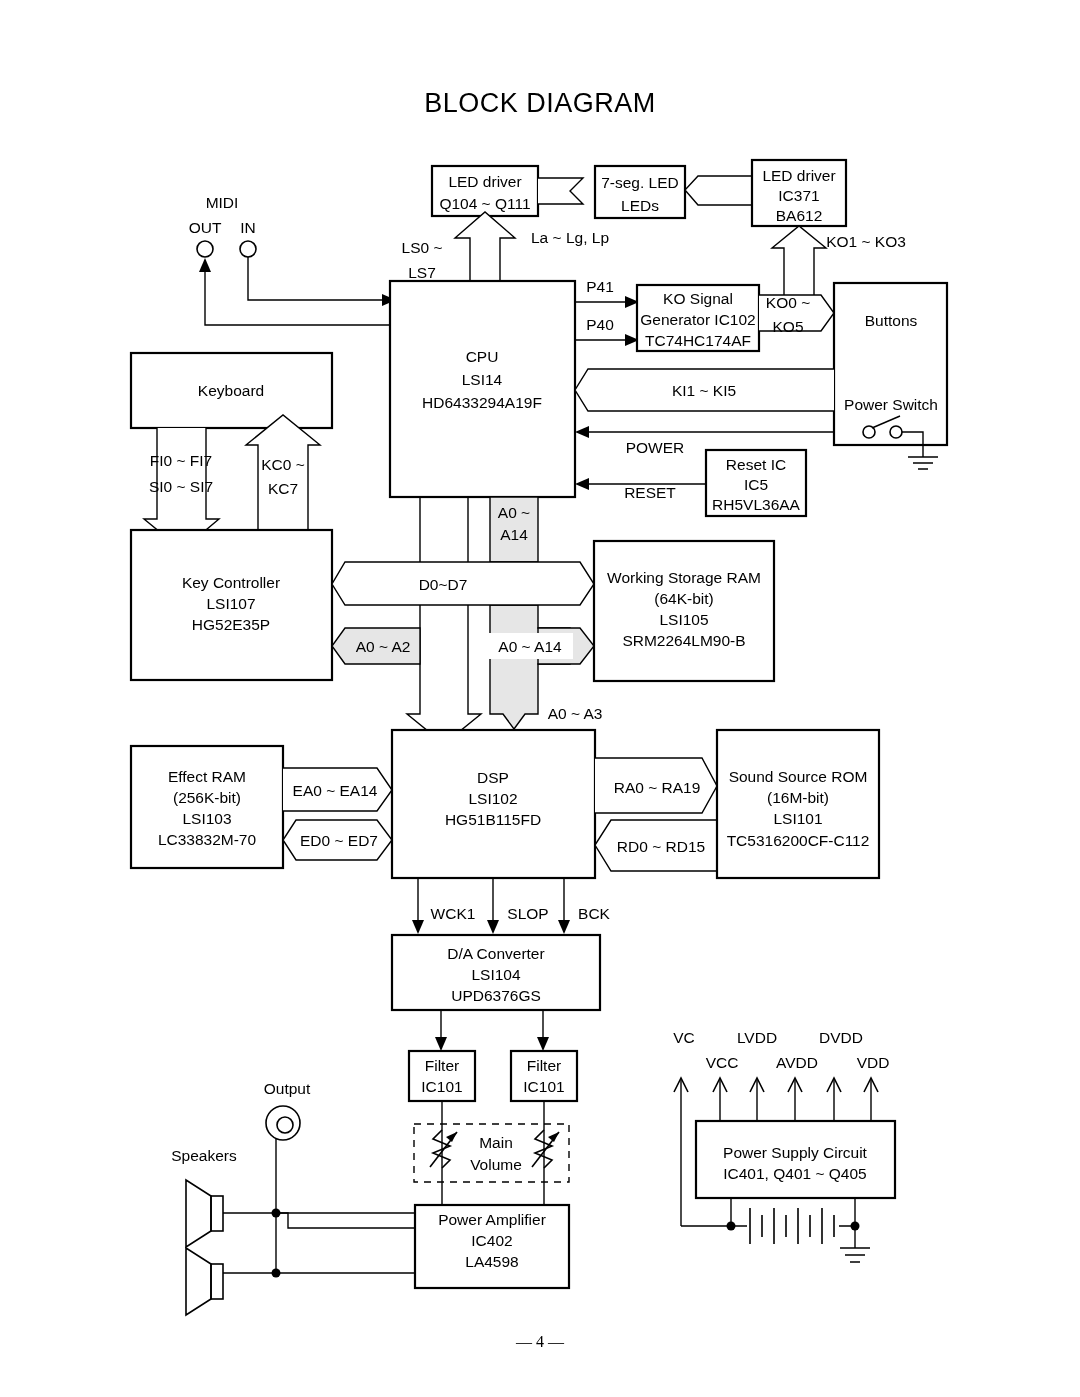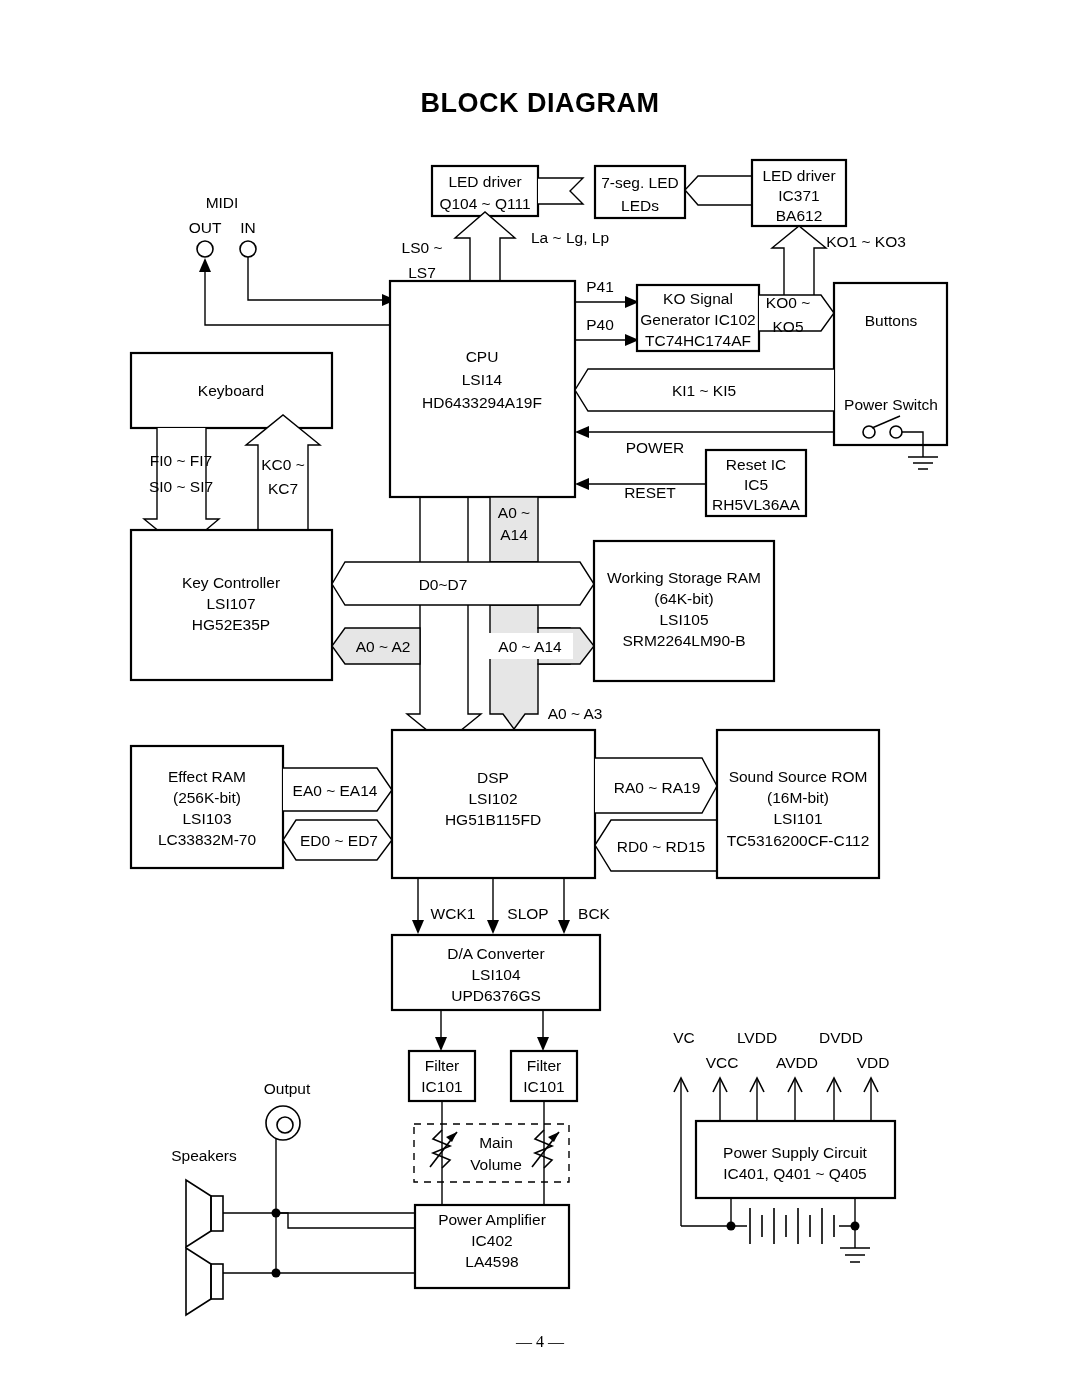--- a/index.html
+++ b/index.html
@@ -6,21 +6,21 @@
   body {
     width:1080px; height:1397px;
     font-family:"Liberation Sans", sans-serif;
     color:#000000;
     position:relative;
     overflow:hidden;
   }
   #sheet { position:absolute; left:0; top:0; width:1080px; height:1397px; }
   .ttl {
     position:absolute; left:0; top:88px; width:1080px;
-    text-align:center; font-size:27px; font-weight:bold;
+    text-align:center; font-size:27px; font-weight:normal;
     letter-spacing:0.5px;
   }
   .pgn {
     position:absolute; left:0; top:1333px; width:1080px;
     text-align:center; font-size:16px;
     font-family:"Liberation Serif", serif;
   }
   svg { display:block; }
   svg text { font-family:"Liberation Sans", sans-serif; font-size:15.5px; fill:#000; }
   .bx { fill:#ffffff; stroke:#000000; stroke-width:2.2; }

